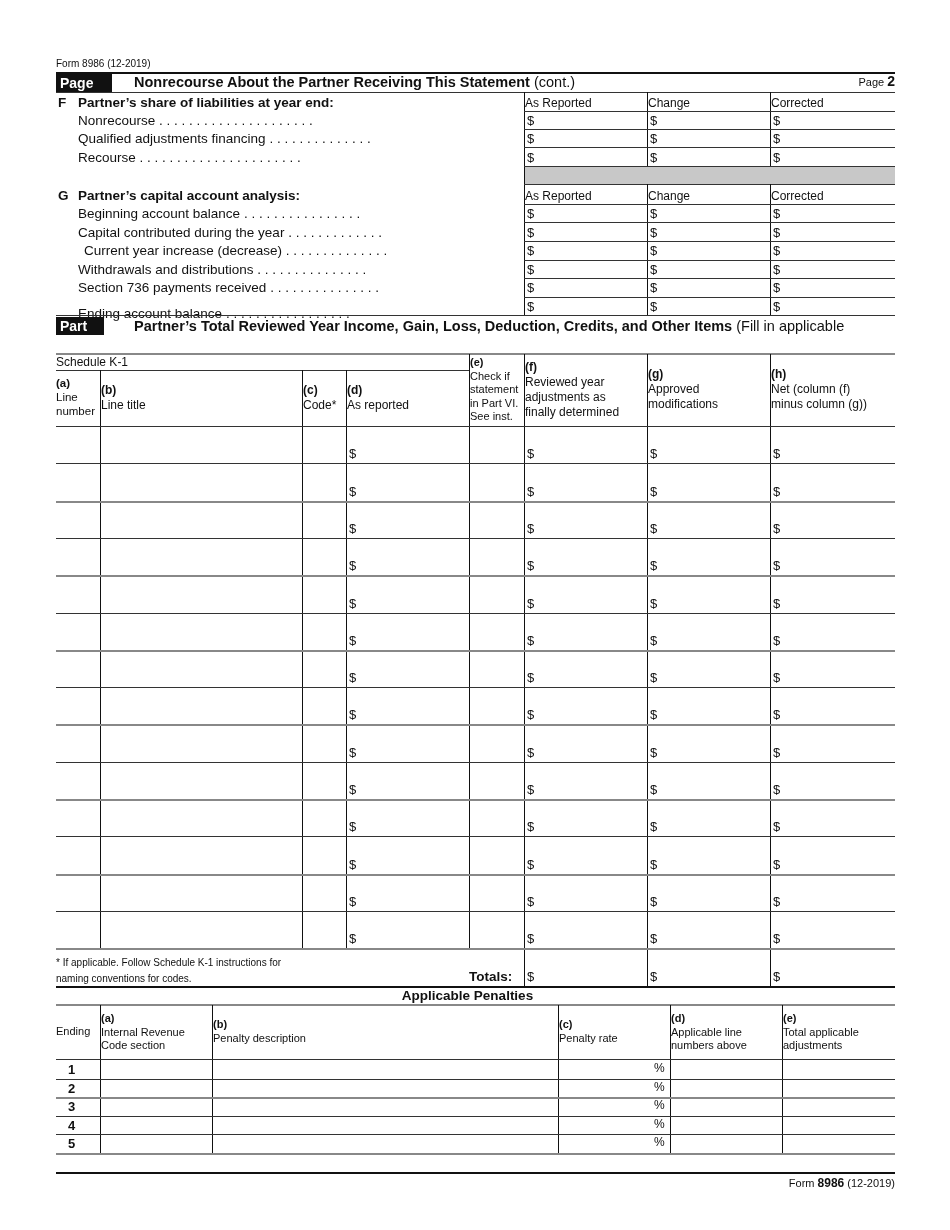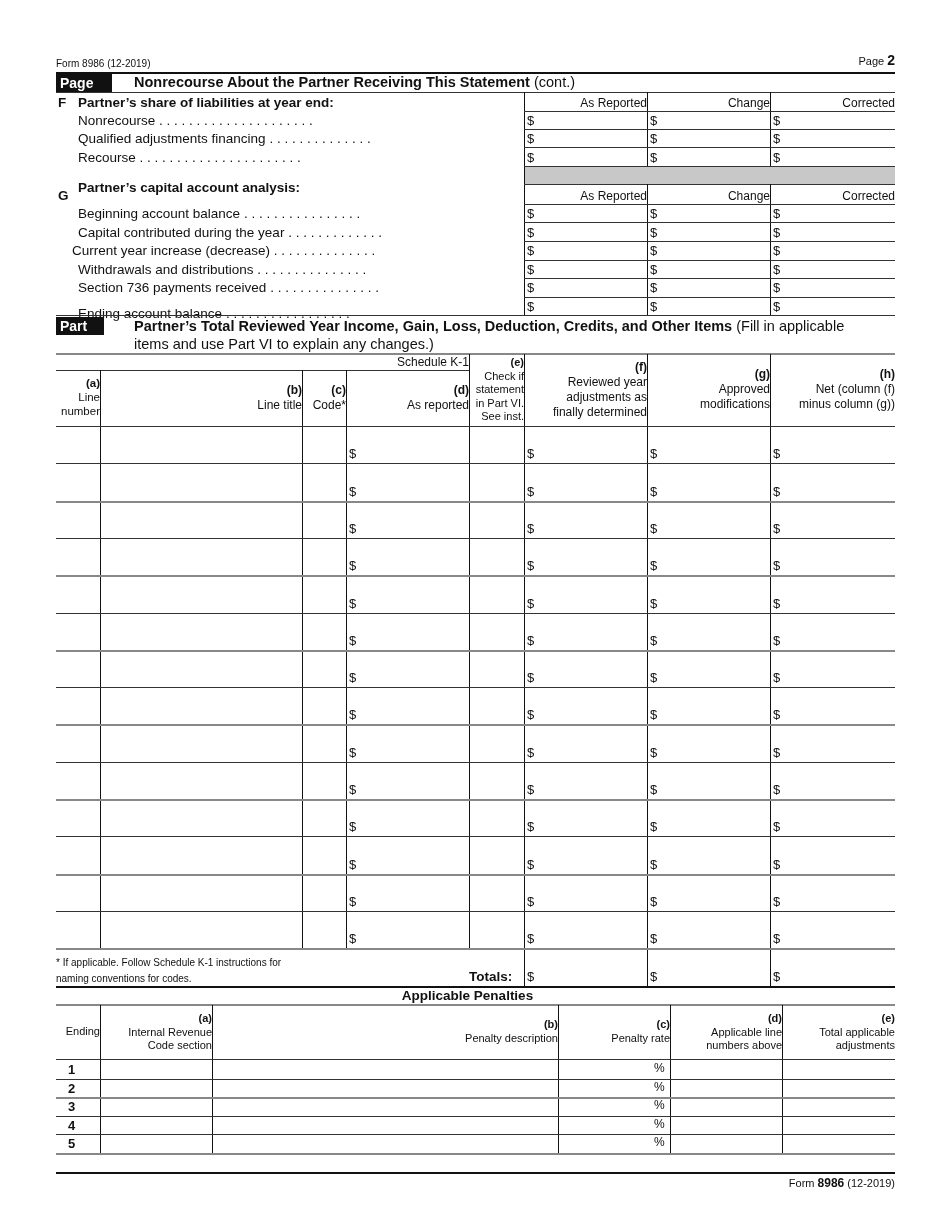--- a/index.html
+++ b/index.html
@@ -7,32 +7,32 @@
   body { position: relative; font-family: "Liberation Sans", sans-serif; color: #111; overflow: hidden; }
   .abs { position: absolute; }
   .small { font-size: 10px; }
   .txt13 { font-size: 13.5px; }
   .bold { font-weight: bold; }
   .hline { position: absolute; height: 0; border-top: 1px solid #333; }
   .hline.thick { border-top: 2px solid #111; }
   .hline.grey { border-top: 2px solid #888; }
   .vline { position: absolute; width: 0; border-left: 1.5px solid #111; }
   .partbox { position: absolute; background: #111; color: #fff; font-weight: bold; font-size: 14px; padding: 0 4px; line-height: 18px; height: 18px; }
-  .cell-label { position: absolute; font-size: 12px; text-align: right; }
+  .cell-label { position: absolute; font-size: 12px; text-align: left; }
   .dollar { position: absolute; font-size: 13px; }
   .dots { letter-spacing: 0; }
   .center { text-align: center; }
   .grey-band { position: absolute; background: #c8c8c8; }
   .input-cell { position: absolute; background: transparent; }
 </style>
 </head>
 <body>
 
 <div class="abs small" style="left:56px; top:58px;">Form 8986 (12-2019)</div>
-<div class="abs" style="right:55px; top:52px; font-size:11px;text-align:right;">
+<div class="abs" style="right:55px; top:73px; font-size:11px;text-align:right;">
   <span>Page</span>
   <span class="bold" style="font-size:14px;">2</span>
 </div>
 <div class="hline thick" style="left:56px; width:839px; top:72px;"></div>
 
 <div class="partbox" style="left:56px; top:74px; width:56px;">Page IV</div>
 <div class="abs" style="left:134px; top:74px; font-size:14.5px;">
   <span class="bold">Nonrecourse About the Partner Receiving This Statement</span><span> (cont.)</span>
 </div>
 <div class="hline" style="left:56px; width:839px; top:92px;"></div>
@@ -70,21 +70,21 @@
 </div>
 <div class="dollar" style="left:527px; top:150px;">$</div>
 <div class="dollar" style="left:650px; top:150px;">$</div>
 <div class="dollar" style="left:773px; top:150px;">$</div>
 <div class="hline" style="left:524px; width:371px; top:166px;"></div>
 
 <div class="grey-band" style="left:525px; top:167px; width:370px; height:17px;"></div>
 <div class="hline" style="left:524px; width:371px; top:184px;"></div>
 
 <div class="abs bold txt13" style="left:58px; top:188px;">G</div>
-<div class="abs bold txt13" style="left:78px; top:180px;">Partner’s capital account analysis:</div>
+<div class="abs bold txt13" style="left:78px; top:188px;">Partner’s capital account analysis:</div>
 
 <div class="vline" style="left:647px; top:184px; height:132px;"></div>
 <div class="vline" style="left:770px; top:184px; height:132px;"></div>
 
 <div class="cell-label" style="left:525px; width:122px; top:189px;">As Reported</div>
 <div class="cell-label" style="left:648px; width:122px; top:189px;">Change</div>
 <div class="cell-label" style="left:771px; width:124px; top:189px;">Corrected</div>
 <div class="hline" style="left:524px; width:371px; top:204px;"></div>
 
 <div class="abs txt13" style="left:78px; top:206px; width:445px; white-space:nowrap; overflow:hidden;">
@@ -96,21 +96,21 @@
 <div class="hline" style="left:524px; width:371px; top:222px;"></div>
 
 <div class="abs txt13" style="left:78px; top:225px; width:445px; white-space:nowrap; overflow:hidden;">
   <span>Capital contributed during the year</span> <span class="dots">. . . . . . . . . . . . .</span>
 </div>
 <div class="dollar" style="left:527px; top:225px;">$</div>
 <div class="dollar" style="left:650px; top:225px;">$</div>
 <div class="dollar" style="left:773px; top:225px;">$</div>
 <div class="hline" style="left:524px; width:371px; top:241px;"></div>
 
-<div class="abs txt13" style="left:72px; top:243px; width:445px; white-space:nowrap; overflow:hidden;">
+<div class="abs txt13" style="left:84px; top:243px; width:445px; white-space:nowrap; overflow:hidden;">
   <span>Current year increase (decrease)</span> <span class="dots">. . . . . . . . . . . . . .</span>
 </div>
 <div class="dollar" style="left:527px; top:243px;">$</div>
 <div class="dollar" style="left:650px; top:243px;">$</div>
 <div class="dollar" style="left:773px; top:243px;">$</div>
 <div class="hline" style="left:524px; width:371px; top:260px;"></div>
 
 <div class="abs txt13" style="left:78px; top:262px; width:445px; white-space:nowrap; overflow:hidden;">
   <span>Withdrawals and distributions</span> <span class="dots">. . . . . . . . . . . . . . .</span>
 </div>
@@ -131,21 +131,20 @@
   <span>Ending account balance</span> <span class="dots">. . . . . . . . . . . . . . . . .</span>
 </div>
 <div class="dollar" style="left:527px; top:299px;">$</div>
 <div class="dollar" style="left:650px; top:299px;">$</div>
 <div class="dollar" style="left:773px; top:299px;">$</div>
 <div class="hline" style="left:56px; width:839px; top:315px;"></div>
 
 <div class="partbox" style="left:56px; top:317px; width:48px;">Part V</div>
 <div class="abs" style="left:134px; top:317px; font-size:14.5px; width:760px; line-height:18px;">
   <span class="bold">Partner’s Total Reviewed Year Income, Gain, Loss, Deduction, Credits, and Other Items</span><span> (Fill in applicable</span><br>
-  <span>items and use Part VI to explain any changes.)</span>
 </div>
 <div class="hline grey" style="left:56px; width:839px; top:353px;"></div>
 
 <div class="cell-label" style="left:56px; width:413px; top:355px;">Schedule K-1</div>
 <div class="hline" style="left:56px; width:413px; top:370px;"></div>
 
 <div class="vline" style="left:100px; top:370px; height:578px;"></div>
 <div class="vline" style="left:302px; top:370px; height:578px;"></div>
 <div class="vline" style="left:346px; top:370px; height:578px;"></div>
 <div class="vline" style="left:469px; top:354px; height:594px;"></div>

